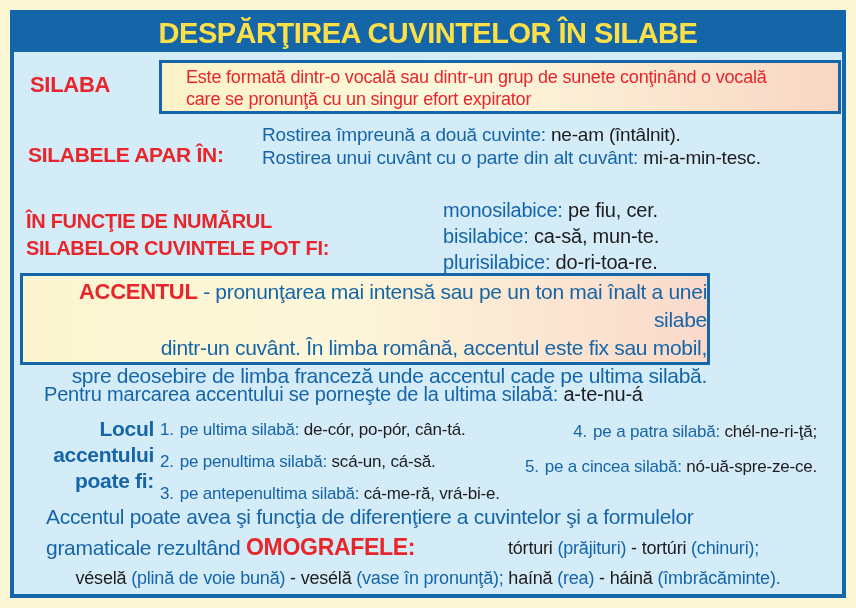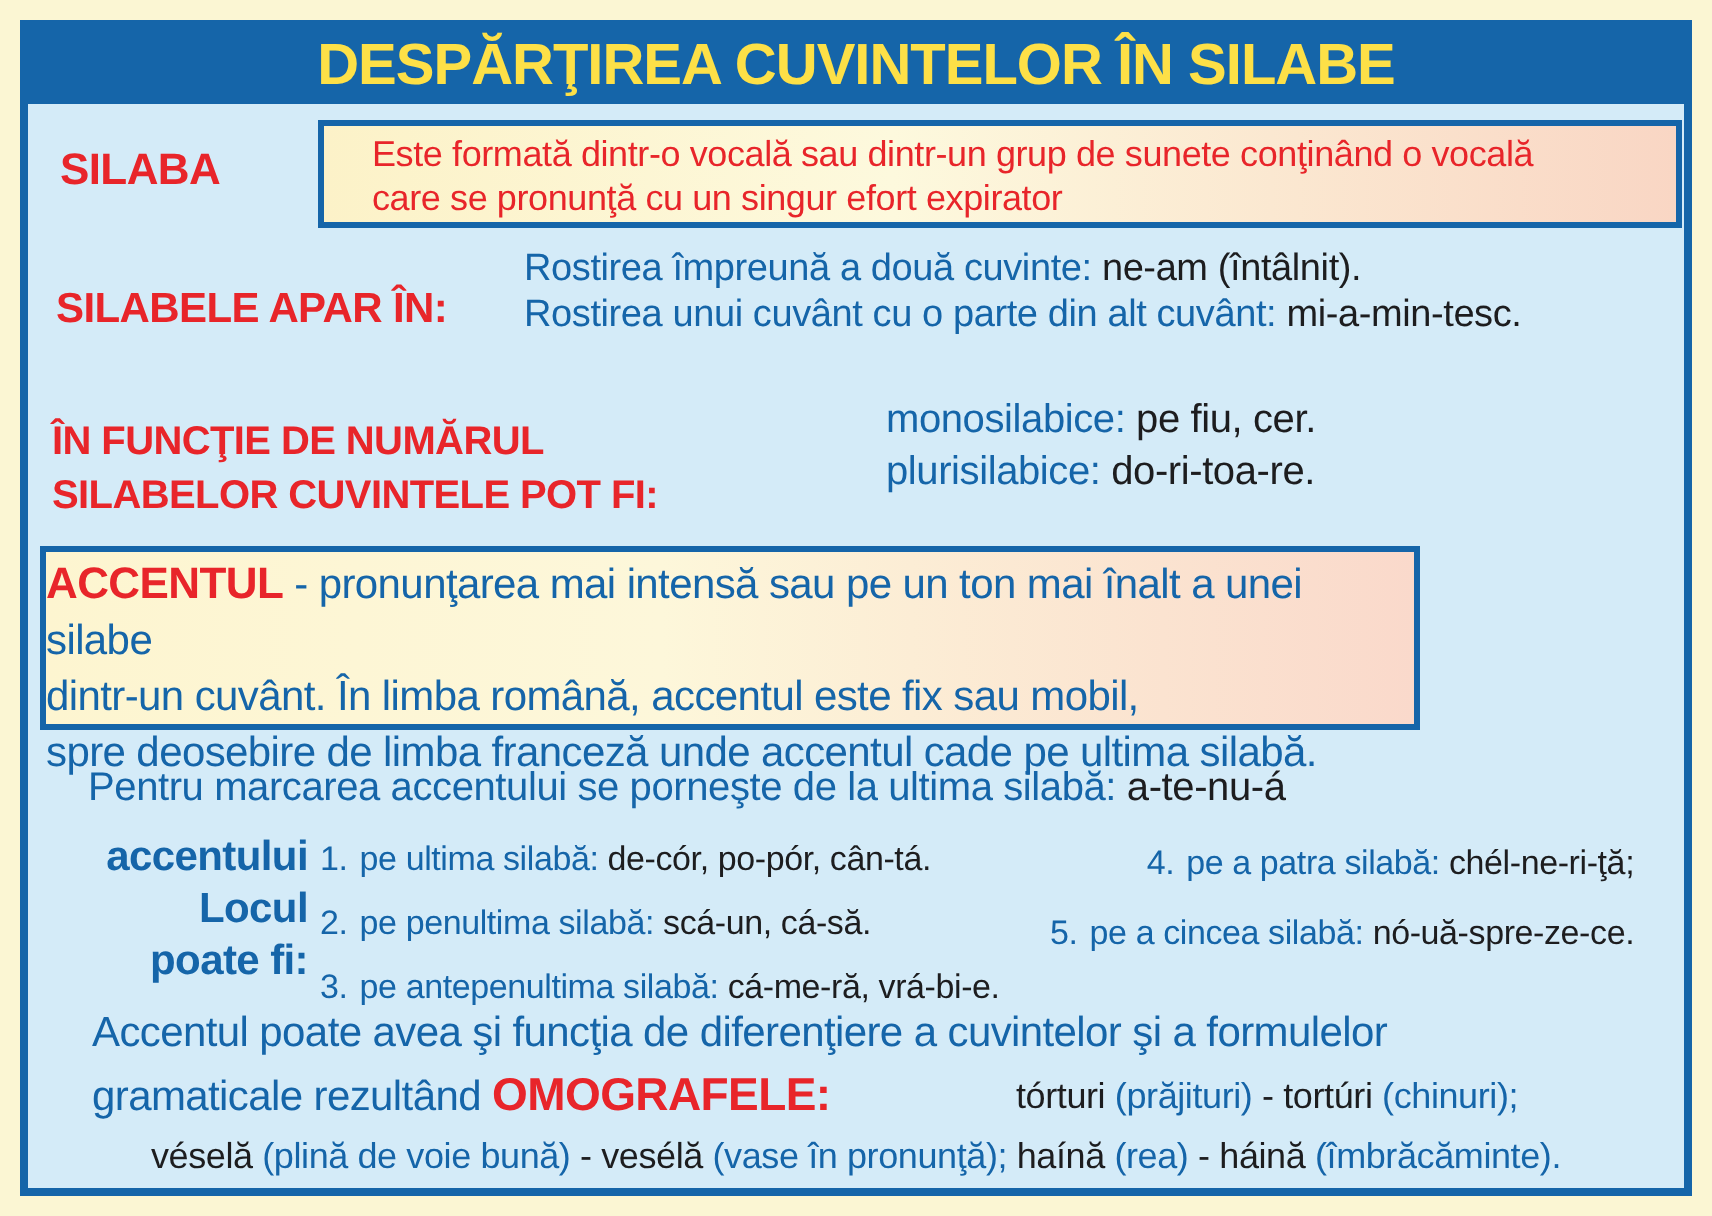--- a/index.html
+++ b/index.html
@@ -28,21 +28,21 @@
   .apar-list{position:absolute;left:248px;top:109px;font-size:19px;line-height:23px;
              letter-spacing:-0.2px;white-space:nowrap;}
   .numar-label{position:absolute;left:12px;top:194px;font-size:20px;line-height:27px;}
   .numar-list{position:absolute;left:429px;top:183px;font-size:20px;line-height:26px;
               letter-spacing:-0.2px;}
   .b{color:var(--blue);}
   .k{color:var(--black);}
   .accent-box{position:absolute;left:6px;top:259px;width:690px;height:92px;
               border:3px solid var(--blue);
               background:linear-gradient(90deg,#fdf5d0 0%,#fdf7da 45%,#fad9cb 100%);
-              color:var(--blue);font-size:21px;line-height:28px;text-align:left;
+              color:var(--blue);font-size:21px;line-height:28px;text-align:right;
               padding-top:2px;letter-spacing:-0.3px;}
   .accent-box .red-label{font-size:22px;}
   .marcare{position:absolute;left:30px;top:369px;font-size:20px;letter-spacing:-0.2px;}
   .locul-label{position:absolute;left:4px;top:402px;width:136px;text-align:right;
                color:var(--blue);font-weight:bold;font-size:21px;line-height:26px;
                letter-spacing:-0.3px;}
   .items-col{position:absolute;font-size:17px;letter-spacing:-0.2px;white-space:nowrap;}
   .col1{left:146px;top:400px;}
   .col1 .item{height:32px;line-height:32px;}
   .col2{left:511px;top:400px;}
@@ -88,39 +88,43 @@
     <div class="red-label numar-label">
       <div>ÎN FUNCŢIE DE NUMĂRUL</div>
       <div>SILABELOR CUVINTELE POT FI:</div>
     </div>
     <div class="numar-list">
       <div>
         <span class="b">monosilabice:</span>
         <span class="k">pe fiu, cer.</span>
       </div>
       <div>
+        <span class="b">bisilabice:</span>
+        <span class="k">ca-să, mun-te.</span>
+      </div>
+      <div>
         <span class="b">plurisilabice:</span>
         <span class="k">do-ri-toa-re.</span>
       </div>
     </div>
 
     <div class="accent-box">
       <div><span class="red-label">ACCENTUL</span><span> - pronunţarea mai intensă sau pe un ton mai înalt a unei silabe</span></div>
       <div>dintr-un cuvânt. În limba română, accentul este fix sau mobil,</div>
       <div>spre deosebire de limba franceză unde accentul cade pe ultima silabă.</div>
     </div>
 
     <div class="marcare">
       <span class="b">Pentru marcarea accentului se porneşte de la ultima silabă:</span>
       <span class="k">a-te-nu-á</span>
     </div>
 
     <div class="locul-label">
+      <div>Locul</div>
       <div>accentului</div>
-      <div>Locul</div>
       <div>poate fi:</div>
     </div>
 
     <div class="items-col col1">
       <div class="item">
         <span class="b item-num">1.</span><span class="b">pe ultima silabă:</span>
         <span class="k">de-cór, po-pór, cân-tá.</span>
       </div>
       <div class="item">
         <span class="b item-num">2.</span><span class="b">pe penultima silabă:</span>

